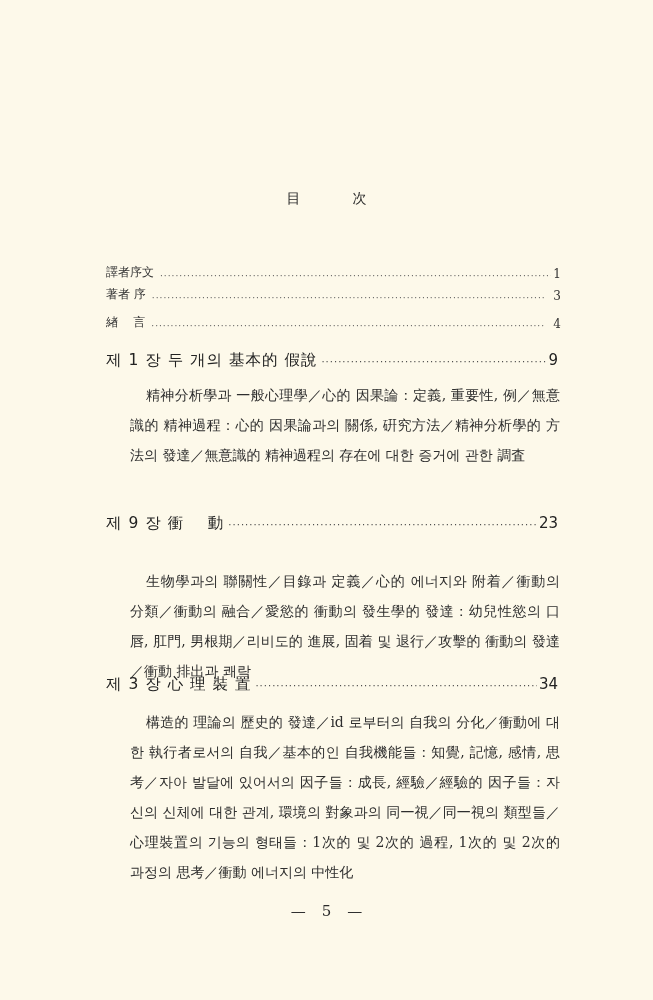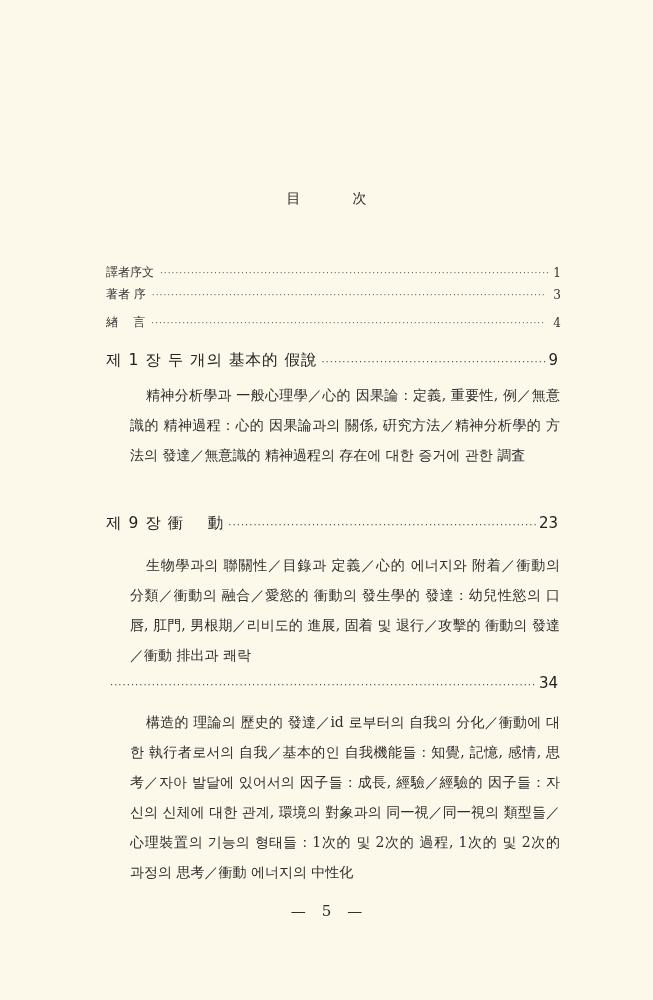--- a/index.html
+++ b/index.html
@@ -11,21 +11,21 @@
       position: relative;
       overflow: hidden;
     }
     .title {
       position: absolute; top: 190px; left: 0; width: 653px;
       text-align: center; font-size: 14px; letter-spacing: 0;
     }
     .title span { display: inline-block; margin: 0 26px; }
     .front {
       position: absolute; left: 106px; width: 455px;
-      font-size: 12px; display: flex; align-items: center;
+      font-size: 12px; display: flex; align-items: flex-end;
       color: #333;
     }
     .front .lbl { white-space: pre; }
     .front .dots {
       flex: 1; overflow: hidden; white-space: nowrap; margin: 0 2px 0 6px;
       letter-spacing: 1px; color: #555; font-size: 9px;
     }
     .front .pg { font-size: 12px; }
     .chap {
       position: absolute; left: 106px; width: 452px;
@@ -77,23 +77,24 @@
   <span class="dots">······································································································</span>
   <span class="pg">9</span>
 </div>
 <div class="desc" style="top:380px">精神分析學과 一般心理學／心的 因果論：定義, 重要性, 例／無意識的 精神過程：心的 因果論과의 關係, 硏究方法／精神分析學的 方法의 發達／無意識的 精神過程의 存在에 대한 증거에 관한 調査</div>
 
 <div class="chap" style="top:513px">
   <span class="lbl">제 9 장 衝    動</span>
   <span class="dots">······································································································</span>
   <span class="pg">23</span>
 </div>
-<div class="desc" style="top:550px">生物學과의 聯關性／目錄과 定義／心的 에너지와 附着／衝動의 分類／衝動의 融合／愛慾的 衝動의 發生學的 發達：幼兒性慾의 口唇, 肛門, 男根期／리비도的 進展, 固着 및 退行／攻擊的 衝動의 發達／衝動 排出과 쾌락</div>
+<div class="desc" style="top:566px">生物學과의 聯關性／目錄과 定義／心的 에너지와 附着／衝動의 分類／衝動의 融合／愛慾的 衝動의 發生學的 發達：幼兒性慾의 口唇, 肛門, 男根期／리비도的 進展, 固着 및 退行／攻擊的 衝動의 發達／衝動 排出과 쾌락</div>
 
 <div class="chap" style="top:674px">
+  <span class="lbl">제 3 장 心 理 裝 置</span>
   <span class="dots">······································································································</span>
   <span class="pg">34</span>
 </div>
 <div class="desc" style="top:707px">構造的 理論의 歷史的 發達／id 로부터의 自我의 分化／衝動에 대한 執行者로서의 自我／基本的인 自我機能들：知覺, 記憶, 感情, 思考／자아 발달에 있어서의 因子들：成長, 經驗／經驗的 因子들：자신의 신체에 대한 관계, 環境의 對象과의 同一視／同一視의 類型들／心理裝置의 기능의 형태들：1次的 및 2次的 過程, 1次的 및 2次的 과정의 思考／衝動 에너지의 中性化</div>
 
 <div class="footer">
   <span>—</span><span>5</span><span>—</span>
 </div>
 
 </body></html>

